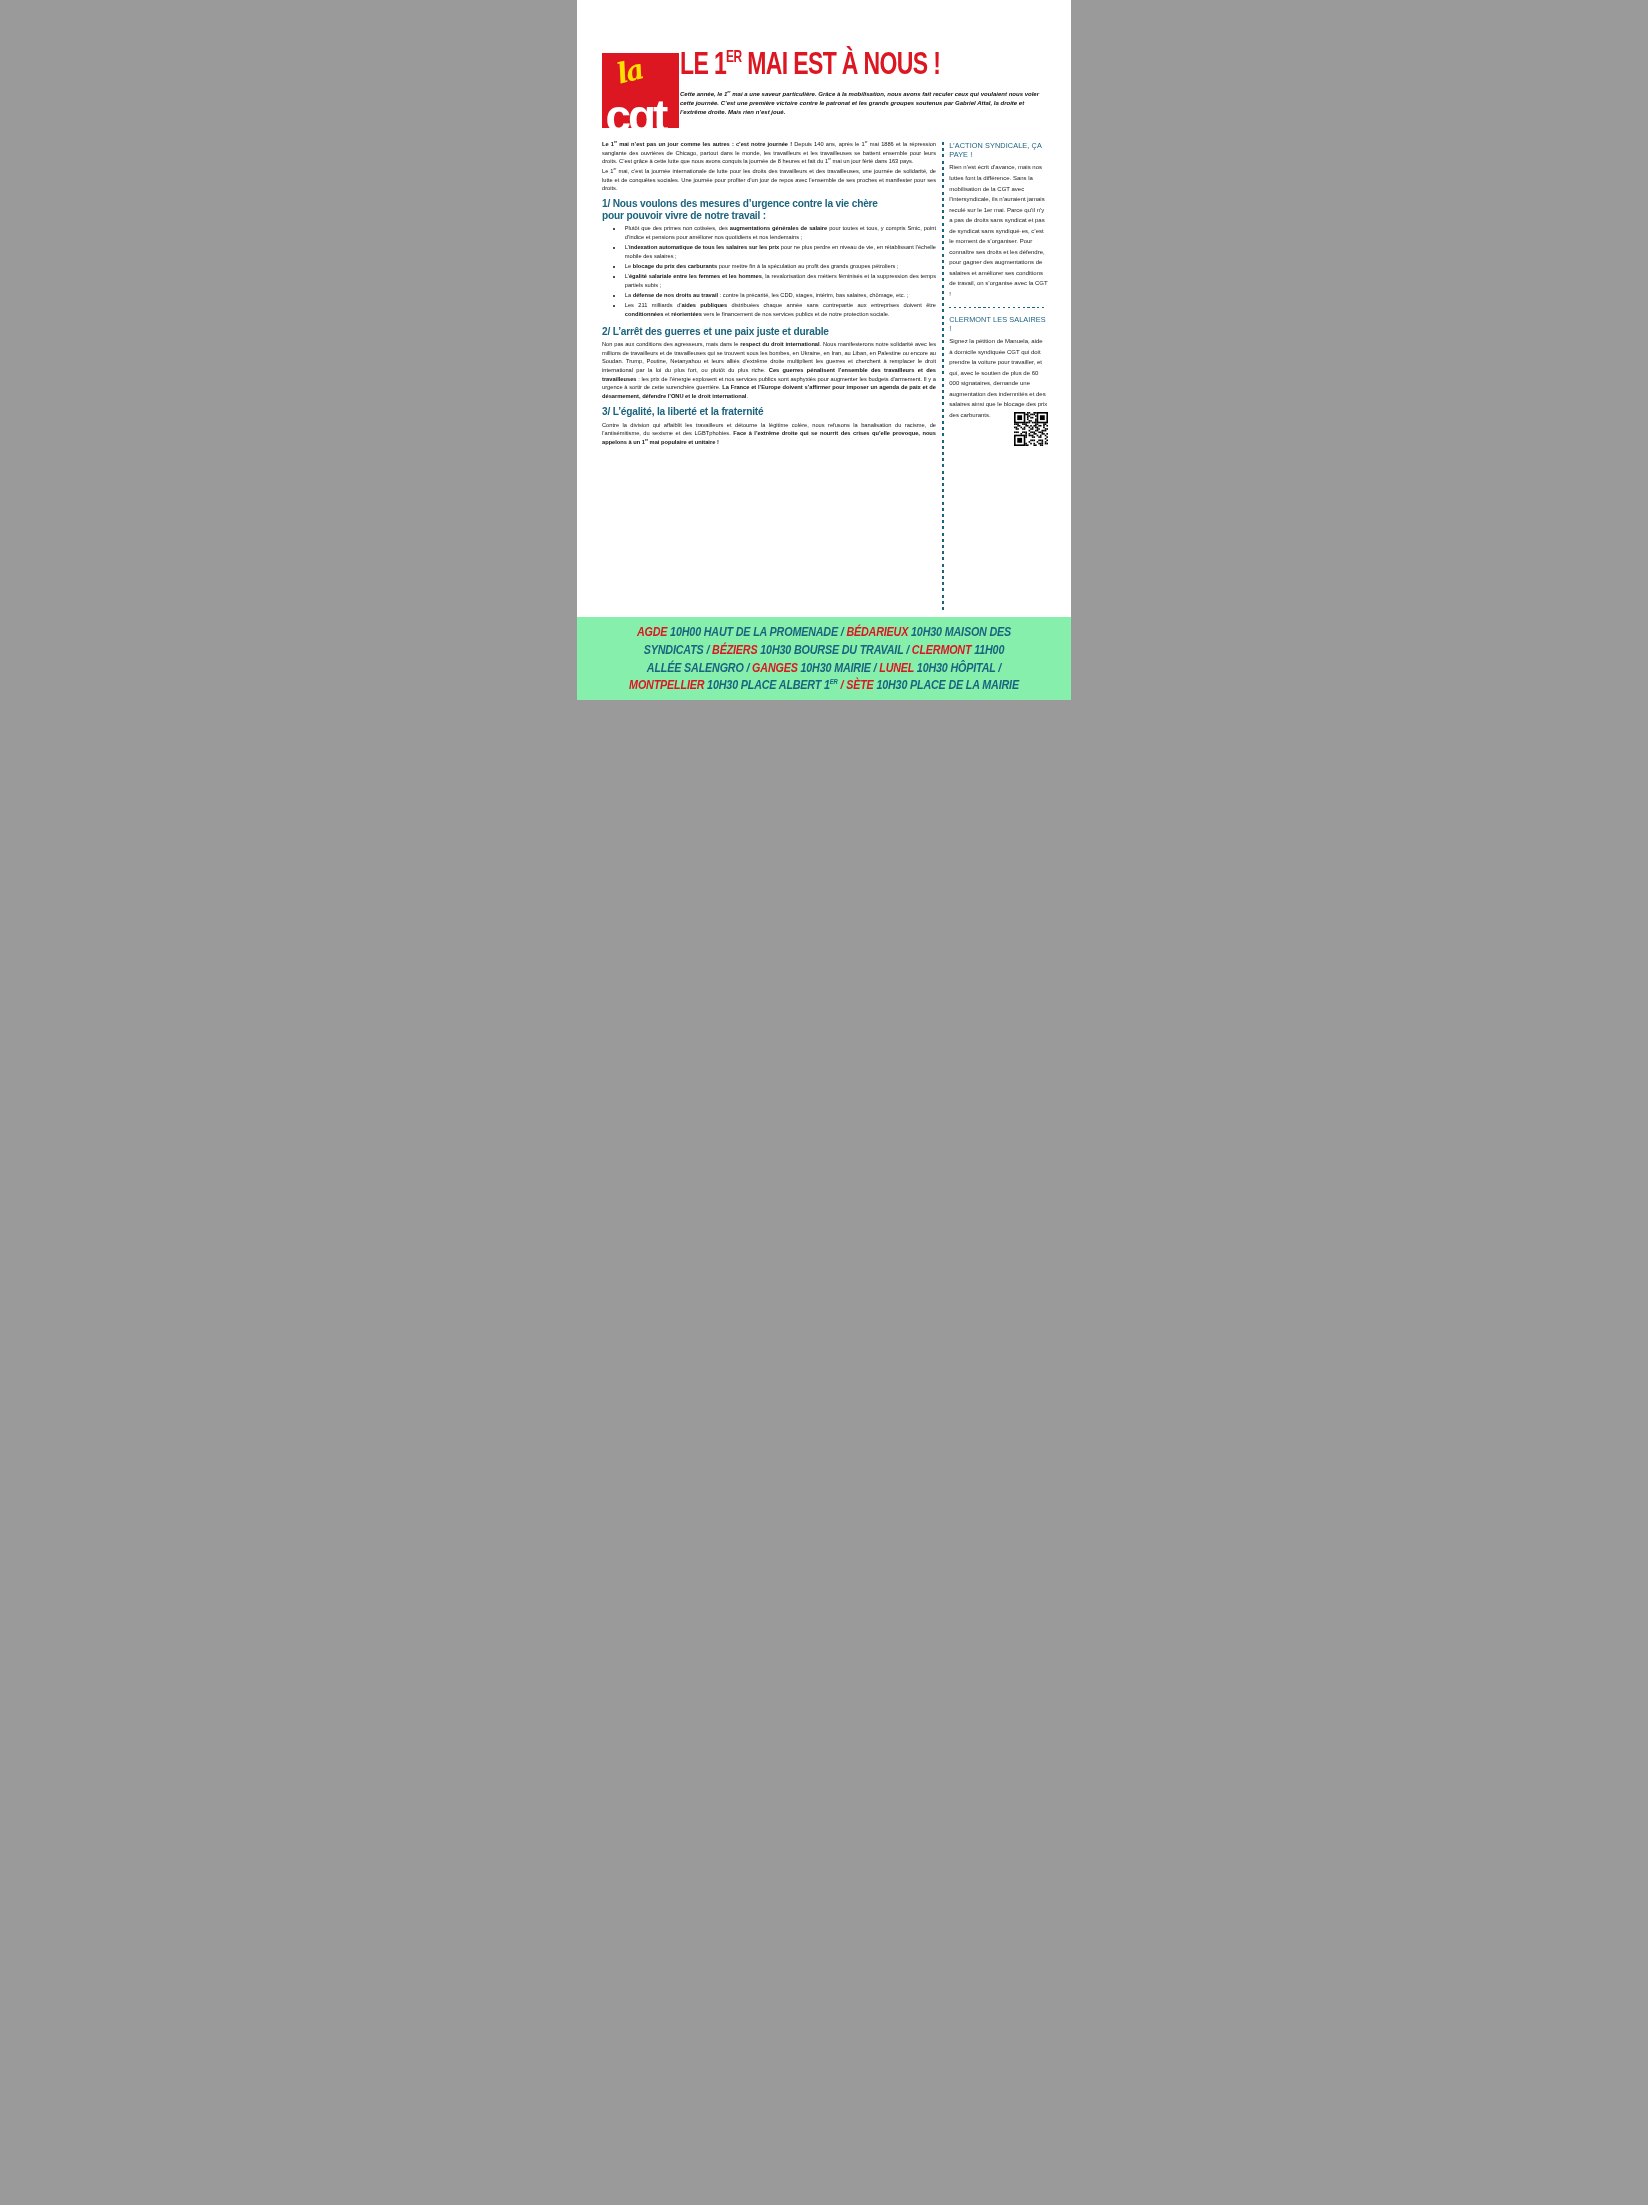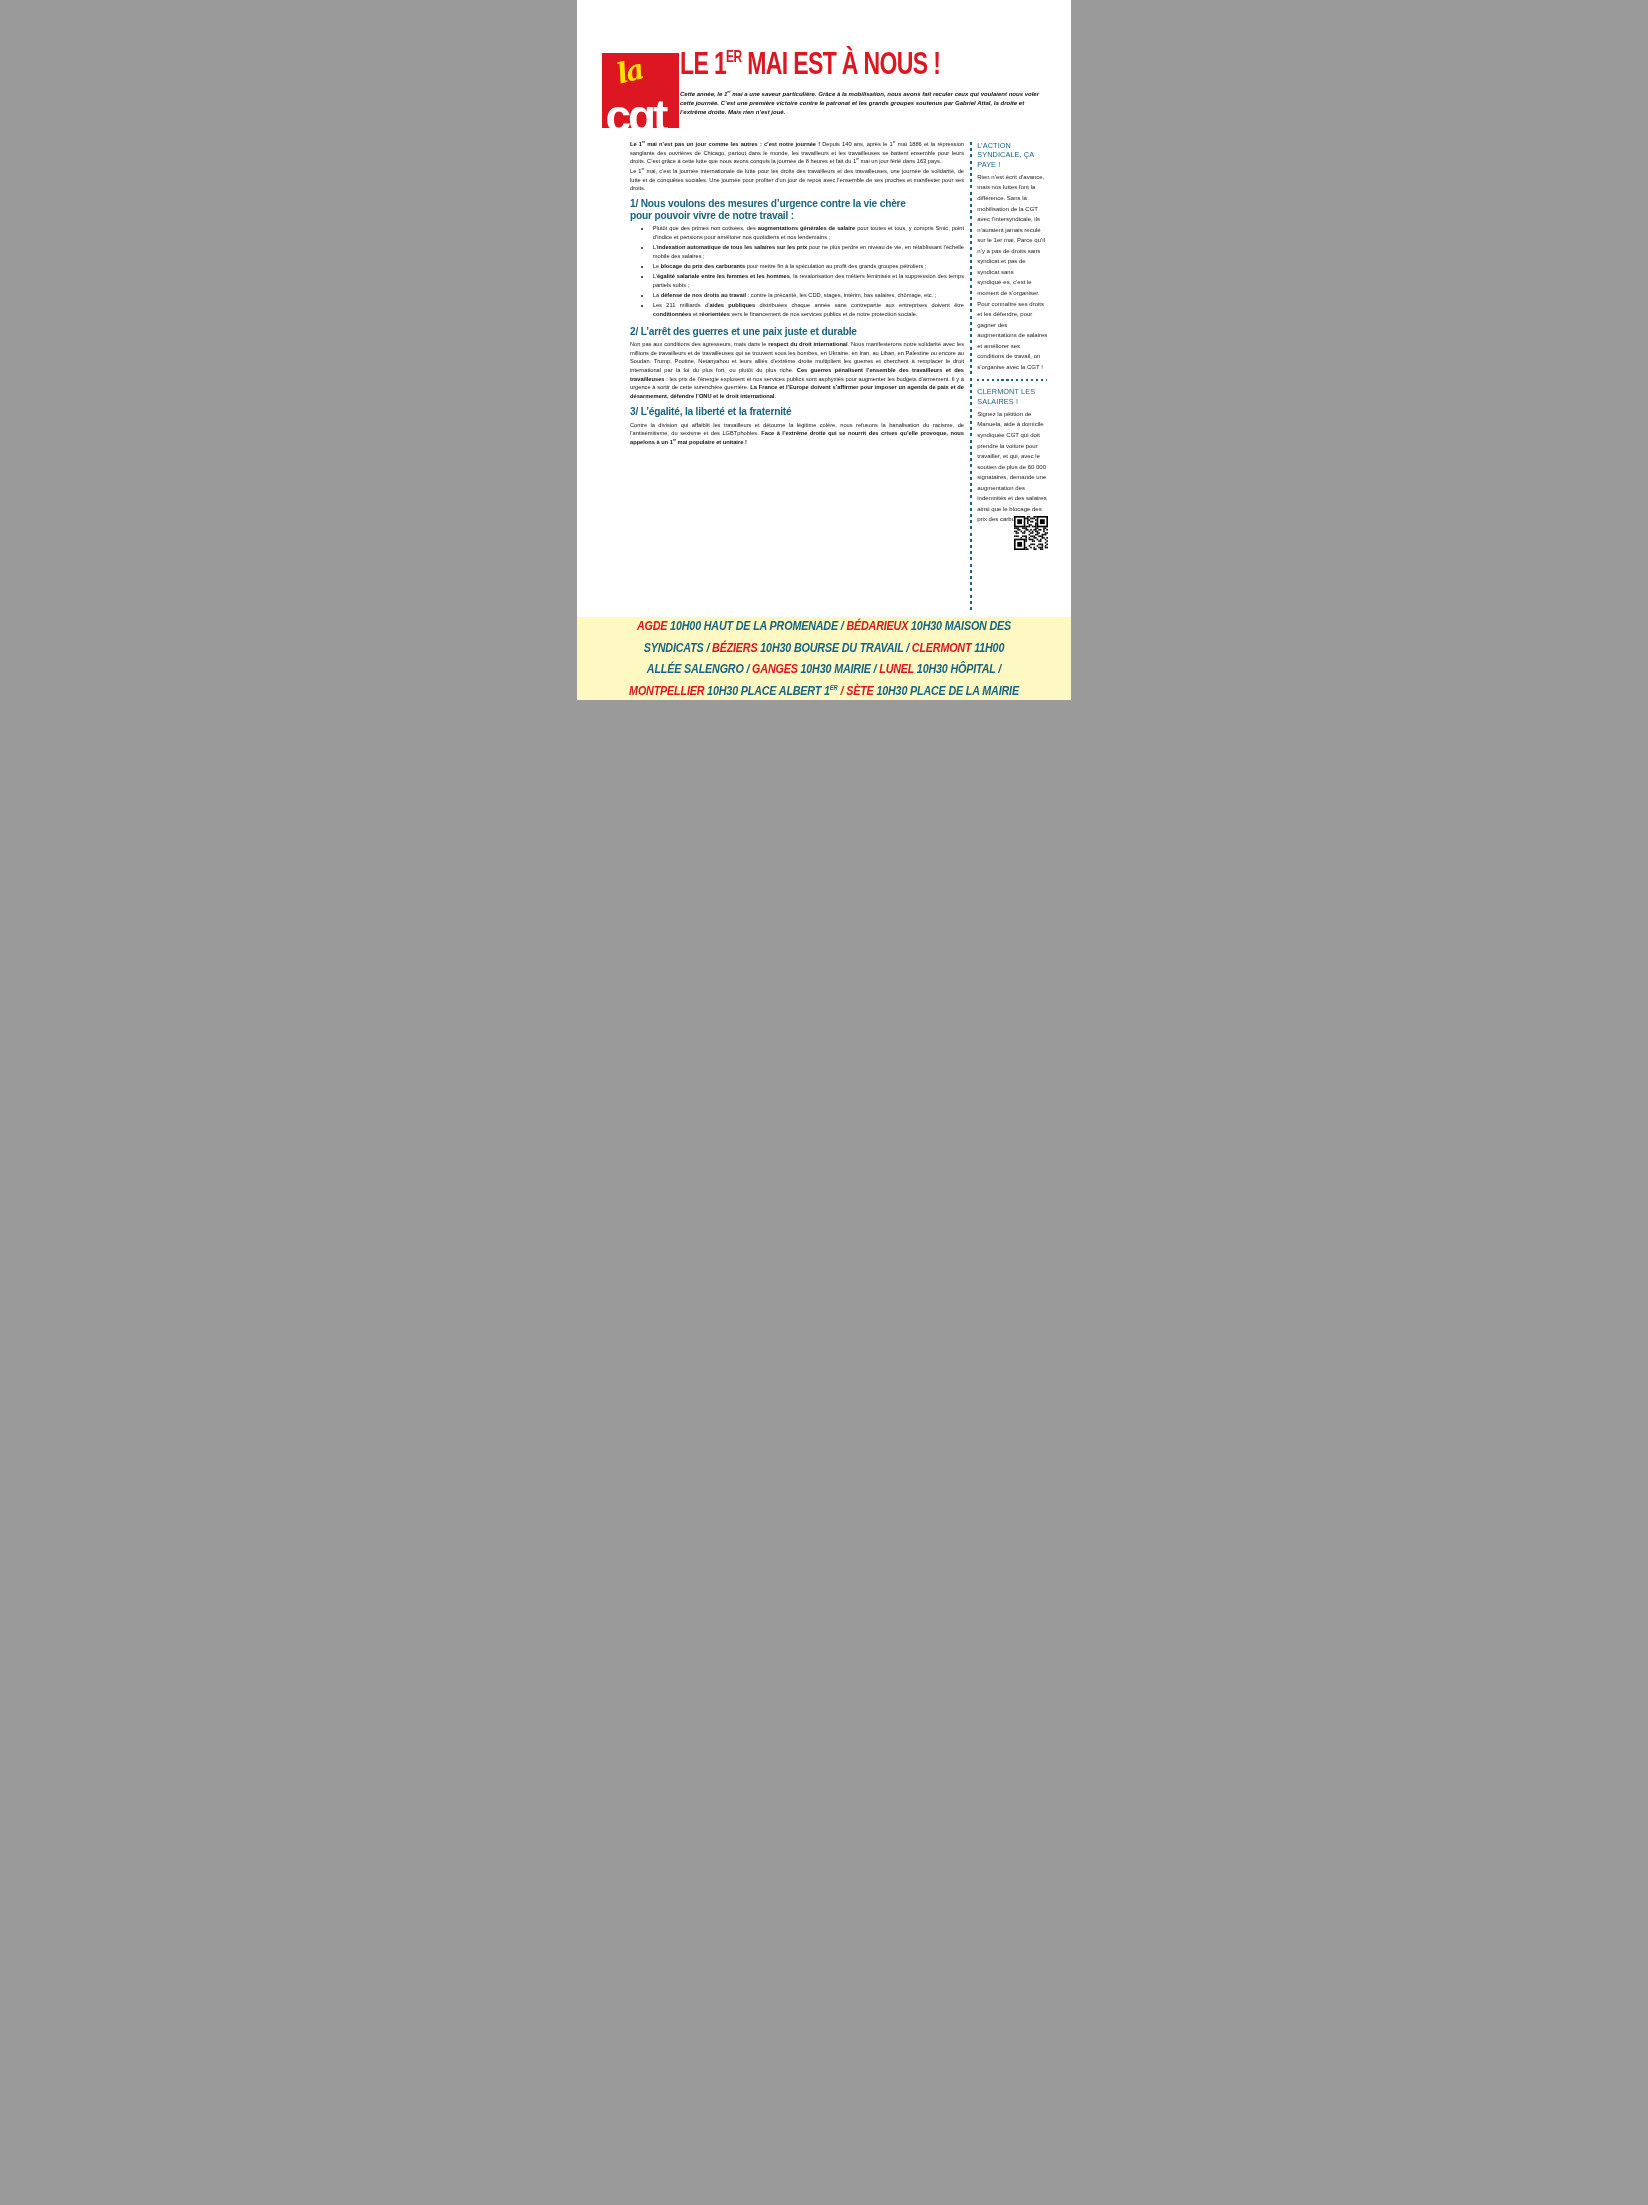--- a/index.html
+++ b/index.html
@@ -17,42 +17,42 @@
   .logo .cgt{position:absolute;bottom:-11.5px;left:3.5px;color:#ffffff;font-weight:bold;
              font-size:46px;line-height:1;letter-spacing:-3.1px;white-space:nowrap;margin-top:44px;}
   .title{margin:0 0 0 78px;color:#dc1722;font-size:32px;font-weight:900;line-height:0.92;
          letter-spacing:-0.9px;white-space:nowrap;transform:scaleX(0.72);transform-origin:left top;}
   .title sup{font-size:52%;}
   .intro{margin:11.5px 0 0 78px;font-weight:bold;font-style:italic;font-size:6px;
          line-height:1.52;color:#111;}
 
   
   .columns{position:absolute;top:140px;left:25px;right:23.4px;bottom:88px;display:flex;}
-  .main{flex:0 0 334px;margin-left:28px;}
+  .main{flex:0 0 334px;}
   .main p{margin:0;font-size:5.7px;line-height:1.52;text-align:justify;}
   .main .gap{margin-bottom:0.9px;}
   h2.section{color:#1b6480;font-size:10.8px;font-weight:900;line-height:1.06;
              letter-spacing:-0.2px;margin:5.3px 0 3.1px;max-width:304px;
              transform:scaleX(0.94);transform-origin:left top;}
   ul.demands{margin:1.8px 0 7px;padding-left:21px;list-style:disc;}
   ul.demands li{font-size:5.7px;line-height:1.5;margin-bottom:1.8px;text-align:justify;padding-left:1.8px;}
   .divider{flex:0 0 1.8px;margin:1.8px 5.3px 0 6.2px;
            background:repeating-linear-gradient(to bottom,#1b6480 0 3.1px,transparent 3.1px 6.2px);}
   .sidebar{flex:1;padding-top:0.9px;}
   .sidebar h3{color:#1b6480;font-size:7.3px;font-weight:400;line-height:1.3;
               letter-spacing:0.1px;margin:0 0 2.6px;}
   .sidebar p{margin:0;font-size:6px;line-height:1.76;color:#1c1c1c;}
   .sep{height:1.8px;margin:7px 0.9px 6.2px 0;
        background:repeating-linear-gradient(to right,#1b6480 0 2.2px,transparent 2.2px 4.9px);}
   .qr-wrap{display:flex;justify-content:flex-end;margin-top:-8.8px;}
   .qr{width:34px;height:34px;}
 
   
-  .banner{position:absolute;left:0;right:0;bottom:0;height:83px;background:#fef9c3;
-          display:flex;flex-direction:column;justify-content:space-between;}
+  .banner{position:absolute;left:0;right:0;bottom:0;height:83px;background:#86efac;
+          display:flex;flex-direction:column;justify-content:center;}
   .banner .line{text-align:center;font-style:italic;font-weight:900;font-size:12.8px;
                 line-height:1.4;letter-spacing:-0.2px;color:#1b6480;white-space:nowrap;
                 transform:scaleX(0.84);transform-origin:center;}
   .banner .line sup{font-size:55%;}
 </style>
 </head>
 <body>
 
 <div class="page">
 

